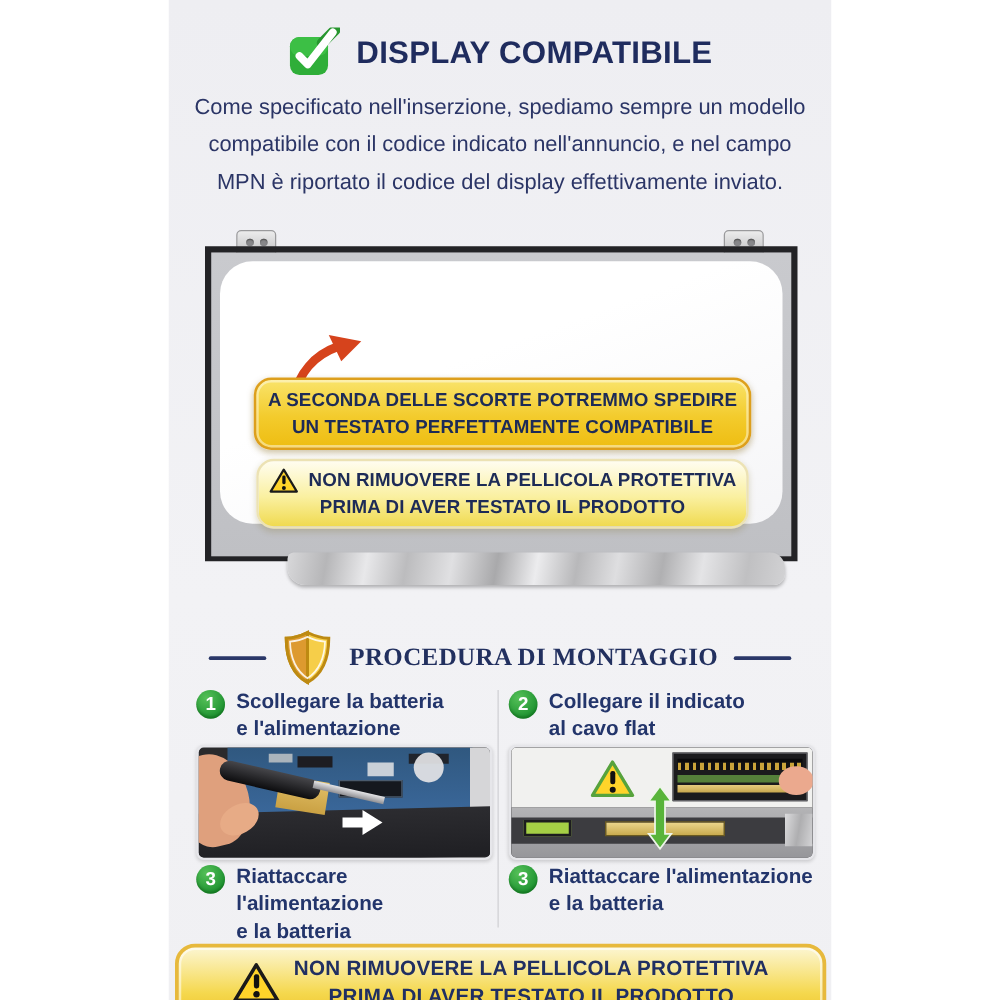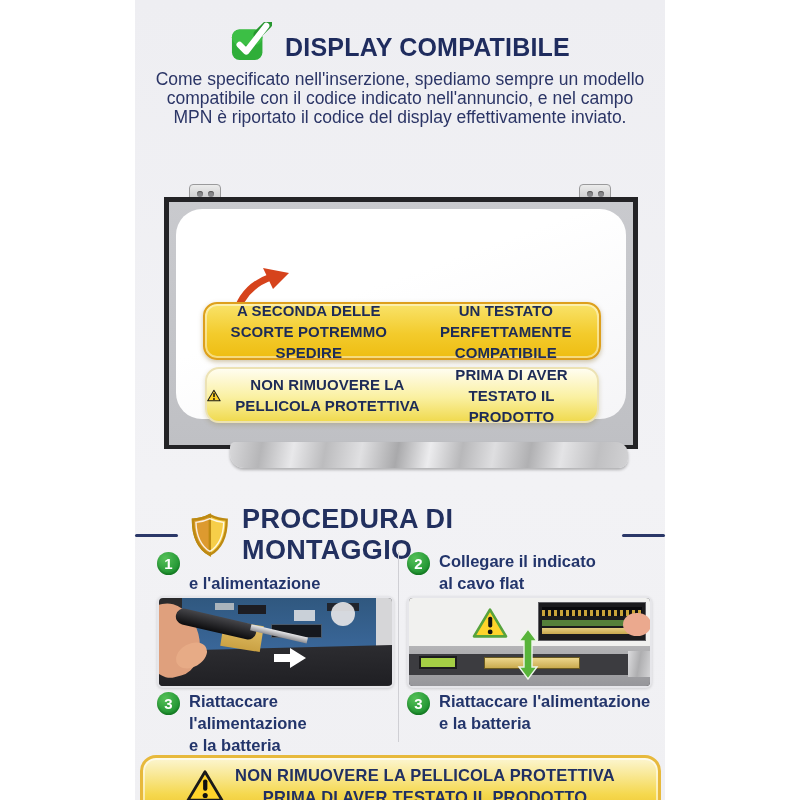--- a/index.html
+++ b/index.html
@@ -9,26 +9,26 @@
     overflow:hidden; font-family:"Liberation Sans", sans-serif;
   }
   .content {
     position:absolute; left:135px; top:0; width:530px; height:800px;
     background:linear-gradient(#eeeef2 0%, #f2f2f5 60%, #f0f0f3 100%);
   }
 
   
   .header-row {
     position:absolute; top:22px; left:0; width:100%;
-    display:flex; justify-content:center; align-items:flex-end; gap:13px;
+    display:flex; justify-content:center; align-items:center; gap:13px;
   }
   .main-title { font-size:25px; font-weight:800; color:#1f2c5e; letter-spacing:.2px; }
   .intro {
     position:absolute; top:70px; left:13px; width:504px; text-align:center;
-    font-size:17.5px; line-height:19px; color:#2b3566; font-weight:500;
+    font-size:17.5px; line-height:30px; color:#2b3566; font-weight:500;
   }
 
   
   .panel-wrap { position:absolute; top:178px; left:0; width:530px; height:312px; }
   .bracket {
     position:absolute; top:6px; width:32px; height:20px;
     background:linear-gradient(#ececec,#c2c2c4); border:1px solid #9a9a9c;
     border-radius:4px 4px 0 0; display:flex; justify-content:center; gap:5px; align-items:center;
   }
   .bracket.left { left:54px; } .bracket.right { left:444px; }
@@ -42,21 +42,21 @@
     background:linear-gradient(160deg,#ffffff 40%,#f5f5f7); border-radius:26px;
   }
   .foil {
     position:absolute; left:95px; top:264px; width:398px; height:26px;
     background:linear-gradient(100deg,#d8d8da 0%,#b6b6b8 8%,#e8e8ea 16%,#bcbcbe 24%,#e0e0e2 33%,#a9a9ab 42%,#ececee 50%,#b8b8ba 58%,#dedee0 66%,#b0b0b2 75%,#e4e4e6 83%,#c0c0c2 92%,#d2d2d4 100%);
     border-radius:5px 12px 9px 14px; box-shadow:0 2px 3px rgba(0,0,0,.28);
   }
   .red-arrow { position:absolute; left:92px; top:88px; width:74px; height:54px; }
 
   .note-box {
-    position:absolute; border-radius:14px; display:flex; 
+    position:absolute; border-radius:14px; display:flex; flex-direction:column;
     justify-content:center; align-items:center; text-align:center;
   }
   .note-stock {
     left:68px; top:124px; width:398px; height:58px;
     background:linear-gradient(#f9e36a 0%,#f3cb2c 55%,#eebd12 100%);
     border:2px solid #dd9f1d;
     box-shadow:0 2px 5px rgba(120,90,0,.35), inset 0 0 0 2px rgba(255,255,255,.45);
   }
   .note-film {
     left:70px; top:189px; width:394px; height:56px;
@@ -65,21 +65,21 @@
   }
   .note-line { font-weight:700; font-size:15px; color:#1d2b57; line-height:21px; letter-spacing:.1px; }
   .film-row { display:flex; align-items:center; gap:8px; }
 
   
   .section-head {
     position:absolute; top:504px; left:0; width:530px;
     display:flex; align-items:center; justify-content:center; gap:12px;
   }
   .rule { height:3px; background:#2a3768; width:46px; border-radius:2px; }
-  .proc-title { font-size:27px; font-weight:800; color:#22305f; letter-spacing:.3px; }
+  .proc-title { font-size:20px; font-weight:800; color:#22305f; letter-spacing:.3px;font-family:Liberation Serif, serif; }
 
   .cols { position:absolute; top:548px; left:0; width:530px; height:198px; }
   .vdivider { position:absolute; left:263px; top:4px; height:190px; width:1px; background:#cfcfd4; }
   .col { position:absolute; top:0; }
   .col1 { left:22px; width:237px; } .col2 { left:272px; width:245px; }
   .step { display:flex; gap:9px; align-items:flex-start; min-height:48px; padding-top:2px; }
   .badge {
     flex:0 0 23px; width:23px; height:23px; border-radius:50%;
     background:radial-gradient(circle at 35% 28%,#55c058,#1d9230 75%);
     color:#fff; font-weight:700; font-size:15px;
@@ -201,21 +201,21 @@
       <div class="proc-title">PROCEDURA DI MONTAGGIO</div>
       <div class="rule"></div>
     </div>
 
     <div class="cols">
       <div class="vdivider"></div>
 
       <div class="col col1">
         <div class="step">
           <span class="badge">1</span>
-          <span class="step-text"><br><span>e l'alimentazione</span></span>
+          <span class="step-text"><span>Scollegare la batteria</span><br><span>e l'alimentazione</span></span>
         </div>
         <div class="photo photo1">
           <div class="pcb"></div>
           <div class="chip c1"></div>
           <div class="chip c2"></div>
           <div class="chip c3"></div>
           <div class="chip c4"></div>
           <div class="chip c5"></div>
           <div class="highlight-circle"></div>
           <div class="right-strip"></div>

